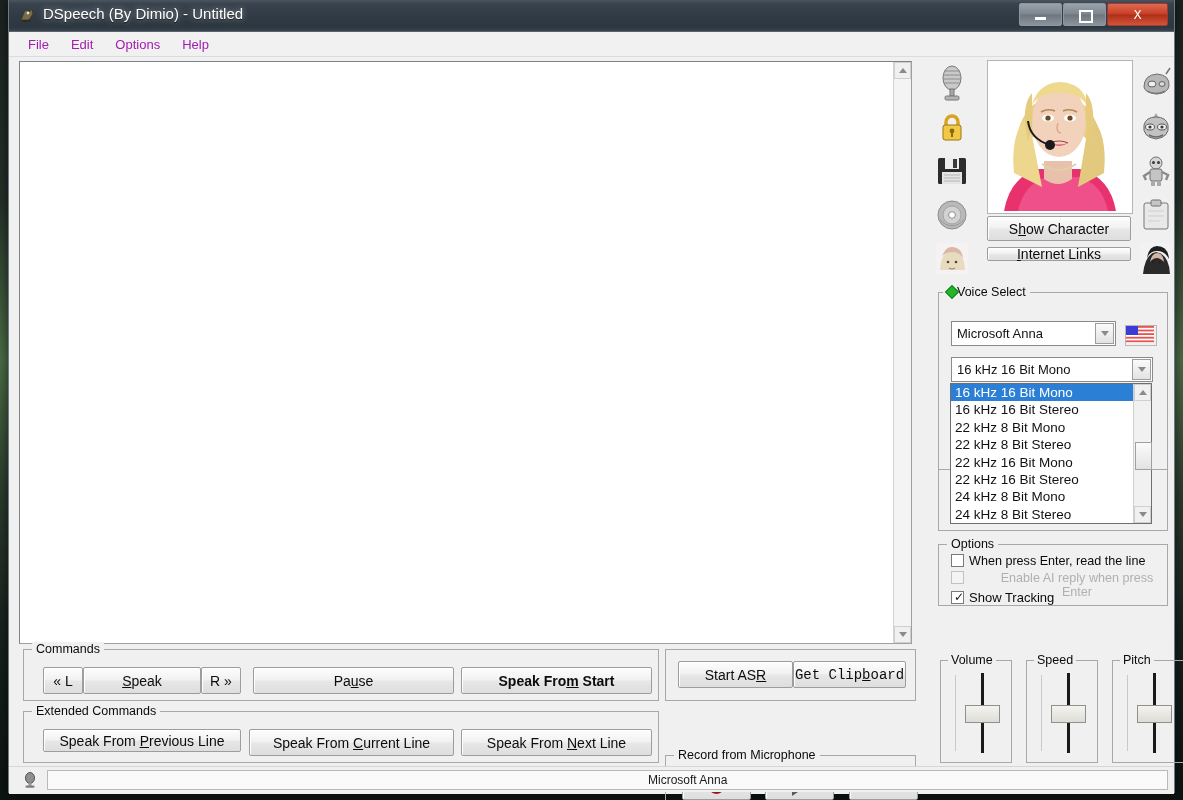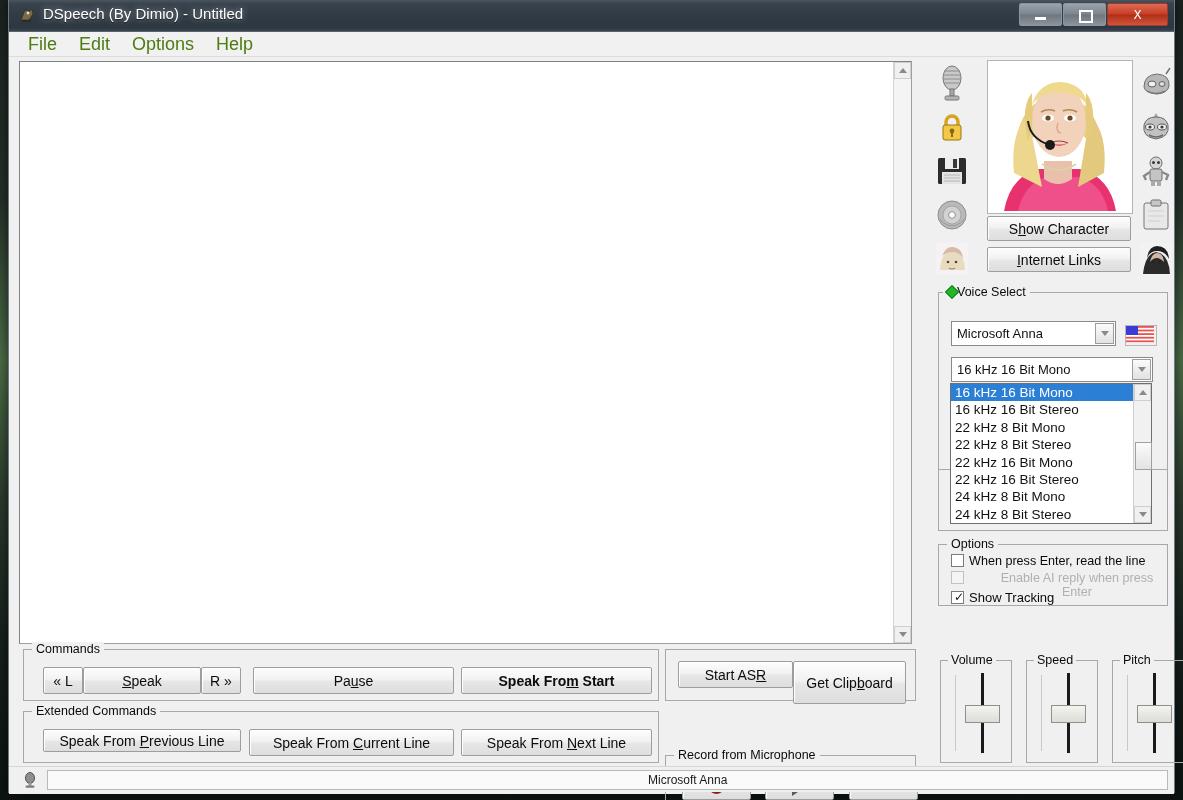--- a/index.html
+++ b/index.html
@@ -49,21 +49,21 @@
     width: 59px;
     border-color:#9a3c30;
     background: linear-gradient(180deg,#e06a52 0%,#c73e24 48%,#ad2f18 52%,#d4543a 100%);
   }
   .winbtn .gl { position:absolute; left:0; right:0; top:50%; transform:translateY(-50%);
     text-align:center; font-size:12px; color:#ffffff; font-family:"DejaVu Sans", sans-serif; }
   .winbtn .mn { position:absolute; left:15px; top:13px; width:11px; height:3px; background:#fff; }
   .winbtn .mx { position:absolute; left:15px; top:6px; width:10px; height:9px; border:2px solid #fff; }
   
   #menubar { height: 24px; background:#f1f1f1; border-bottom:1px solid #dcdcdc; display:flex; align-items:center; padding-left:8px; }
-  #menubar .mi { font-size:18px; color:#4d7c0f; padding:3px 11px; cursor:default; }
+  #menubar .mi { font-size:13px; color:#a21caf; padding:3px 11px; cursor:default; }
   
   #body { position:relative; height: 737px; background:#f0f0f0; }
   
   #editor-wrap {
     position:absolute; left:10px; top:4px; width:893px; height:583px;
     border:1px solid #9aa0a6; border-top-color:#7d838a; border-left-color:#7d838a;
     background:#ffffff; box-sizing:border-box; display:flex;
   }
   #editor {
     flex:1; background:#fff; outline:none; border:none;
@@ -228,21 +228,21 @@
       </div>
       <div class="btn" style="position:absolute; left:437px; top:17px; width:191px; height:27px;">
         <span>Speak From <u class="k">N</u>ext Line</span>
       </div>
     </div>
 
     <div class="group" style="left:656px; top:592px; width:251px; height:52px;">
       <div class="btn" style="position:absolute; left:12px; top:11px; width:115px; height:27px;">
         <span>Start AS<u class="k">R</u></span>
       </div>
-      <div class="btn" style="position:absolute; left:127px; top:11px; width:113px; height:43px;">
+      <div class="btn" style="position:absolute; left:127px; top:11px; width:113px; height:27px;font-family:Liberation Mono, monospace;">
         <span>Get Clip<u class="k">b</u>oard</span>
       </div>
     </div>
 
     <div class="group" style="left:656px; top:654px; width:251px; height:52px;margin-top:44px;">
       <div class="gtitle">Record from Microphone</div>
       <div class="btn" style="position:absolute; left:16px; top:15px; width:69px; height:29px;">
         <span style="width:17px;height:17px;border-radius:50%;background:#8b1a1a;display:block;"></span>
       </div>
       <div class="btn" style="position:absolute; left:99px; top:15px; width:69px; height:29px;">
@@ -406,21 +406,21 @@
           <path d="M11 20 q2-9 7-9 q6 0 7 9 q-4-4-7-4 q-4 0-7 4 z" fill="#d3b6a4"></path>
           <path d="M8 16 q2-12 10-12 q11 0 12 13 q-4-8-12-8 q-7 0-10 7 z" fill="#1f1f1f"></path>
           <circle cx="14" cy="20" r="1.2" fill="#2a2020"></circle>
             <circle cx="21" cy="20" r="1.2" fill="#2a2020"></circle>
         </svg>
       </div>
 
       <div class="btn" style="position:absolute; left:65px; top:159px; width:144px; height:25px;">
         <span>S<u class="k">h</u>ow Character</span>
       </div>
-      <div class="btn" style="position:absolute; left:65px; top:190px; width:144px; height:25px;">
+      <div class="btn" style="position:absolute; left:65px; top:190px; width:144px; height:14px;">
         <span><u class="k">I</u>nternet Links</span>
       </div>
 
       <div class="group" style="left:16px; top:412px; width:230px; height:62px;">
         <div class="gtitle">F</div>
       </div>
 
       <div class="group" style="left:16px; top:235px; width:230px; height:178px;">
         <div class="gtitle" style="left:4px; display:flex; align-items:center; gap:0;">
           <span style="display:inline-block;width:8px;height:8px;background:#25b42a;transform:rotate(45deg);border:1px solid #0f7d14;"></span>

